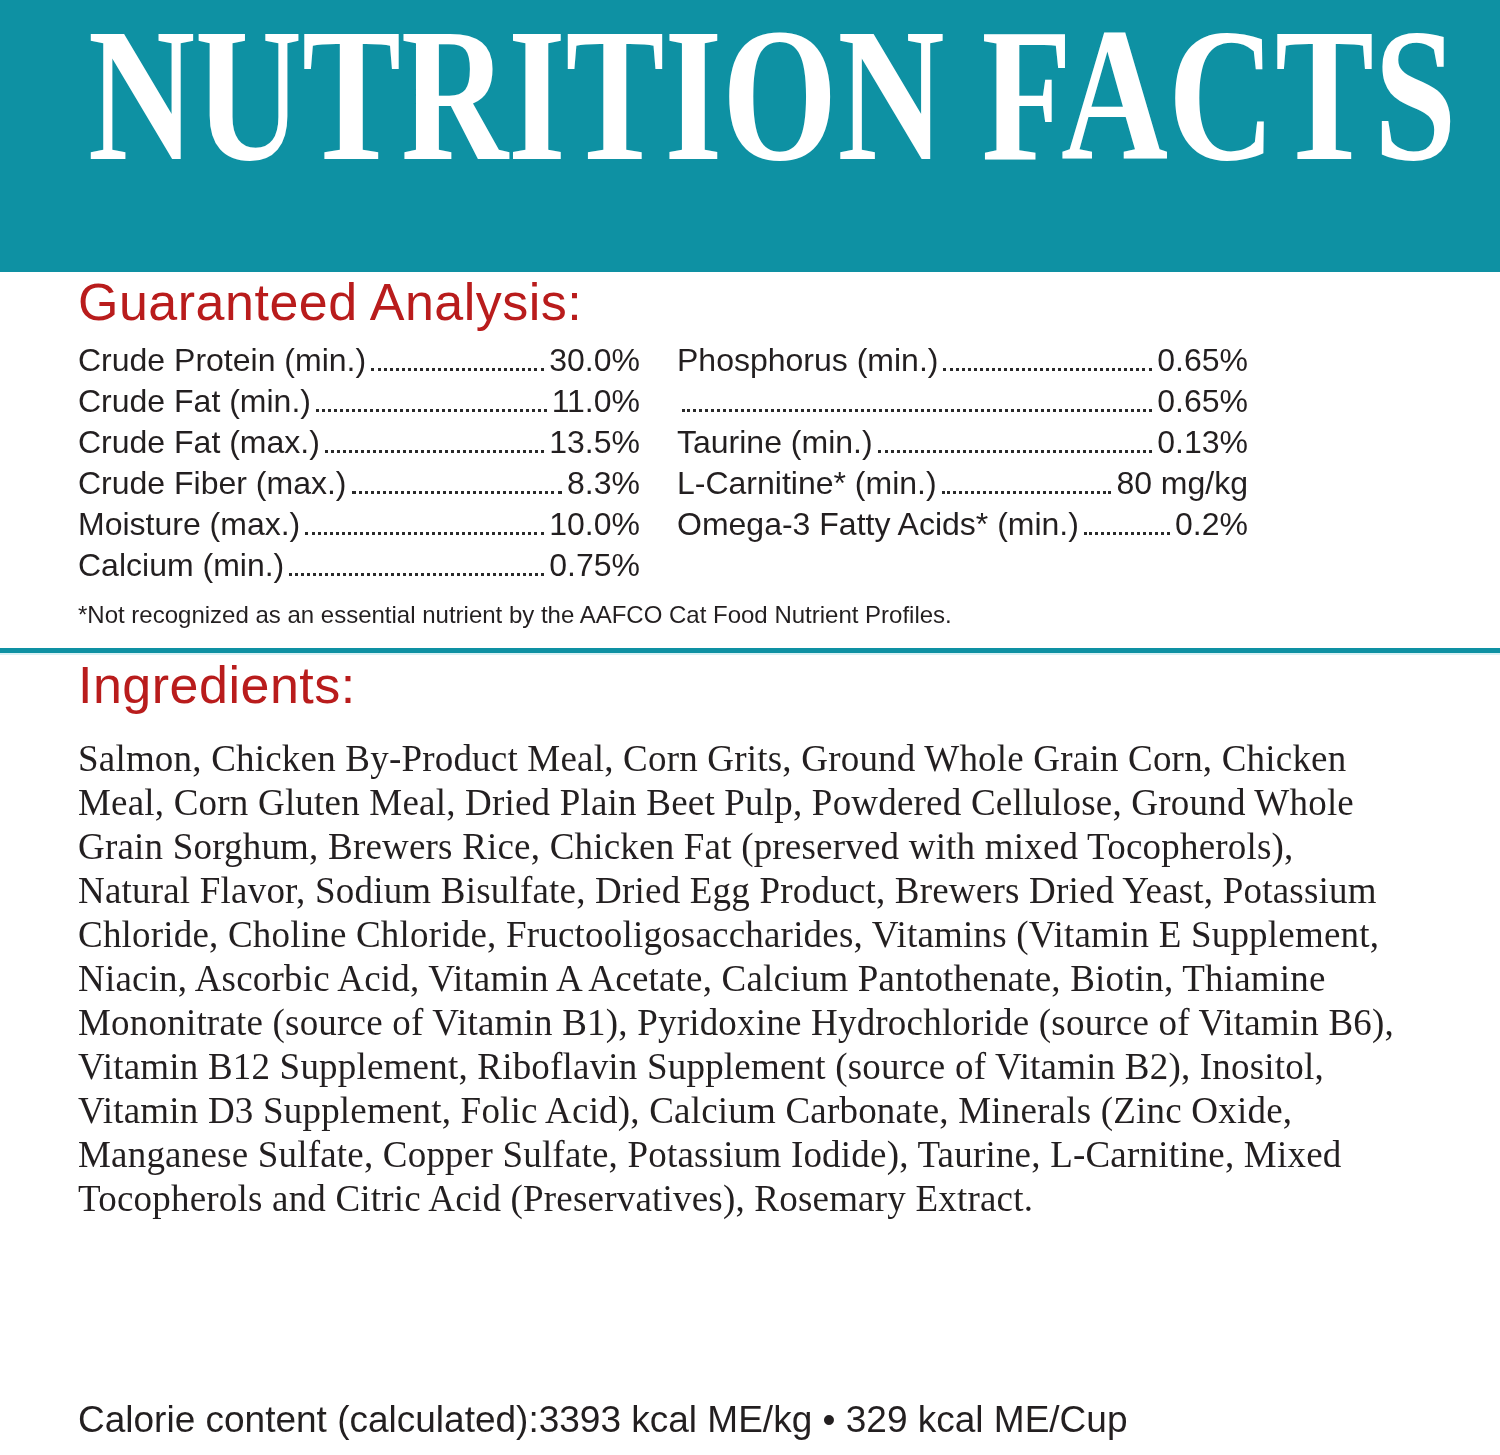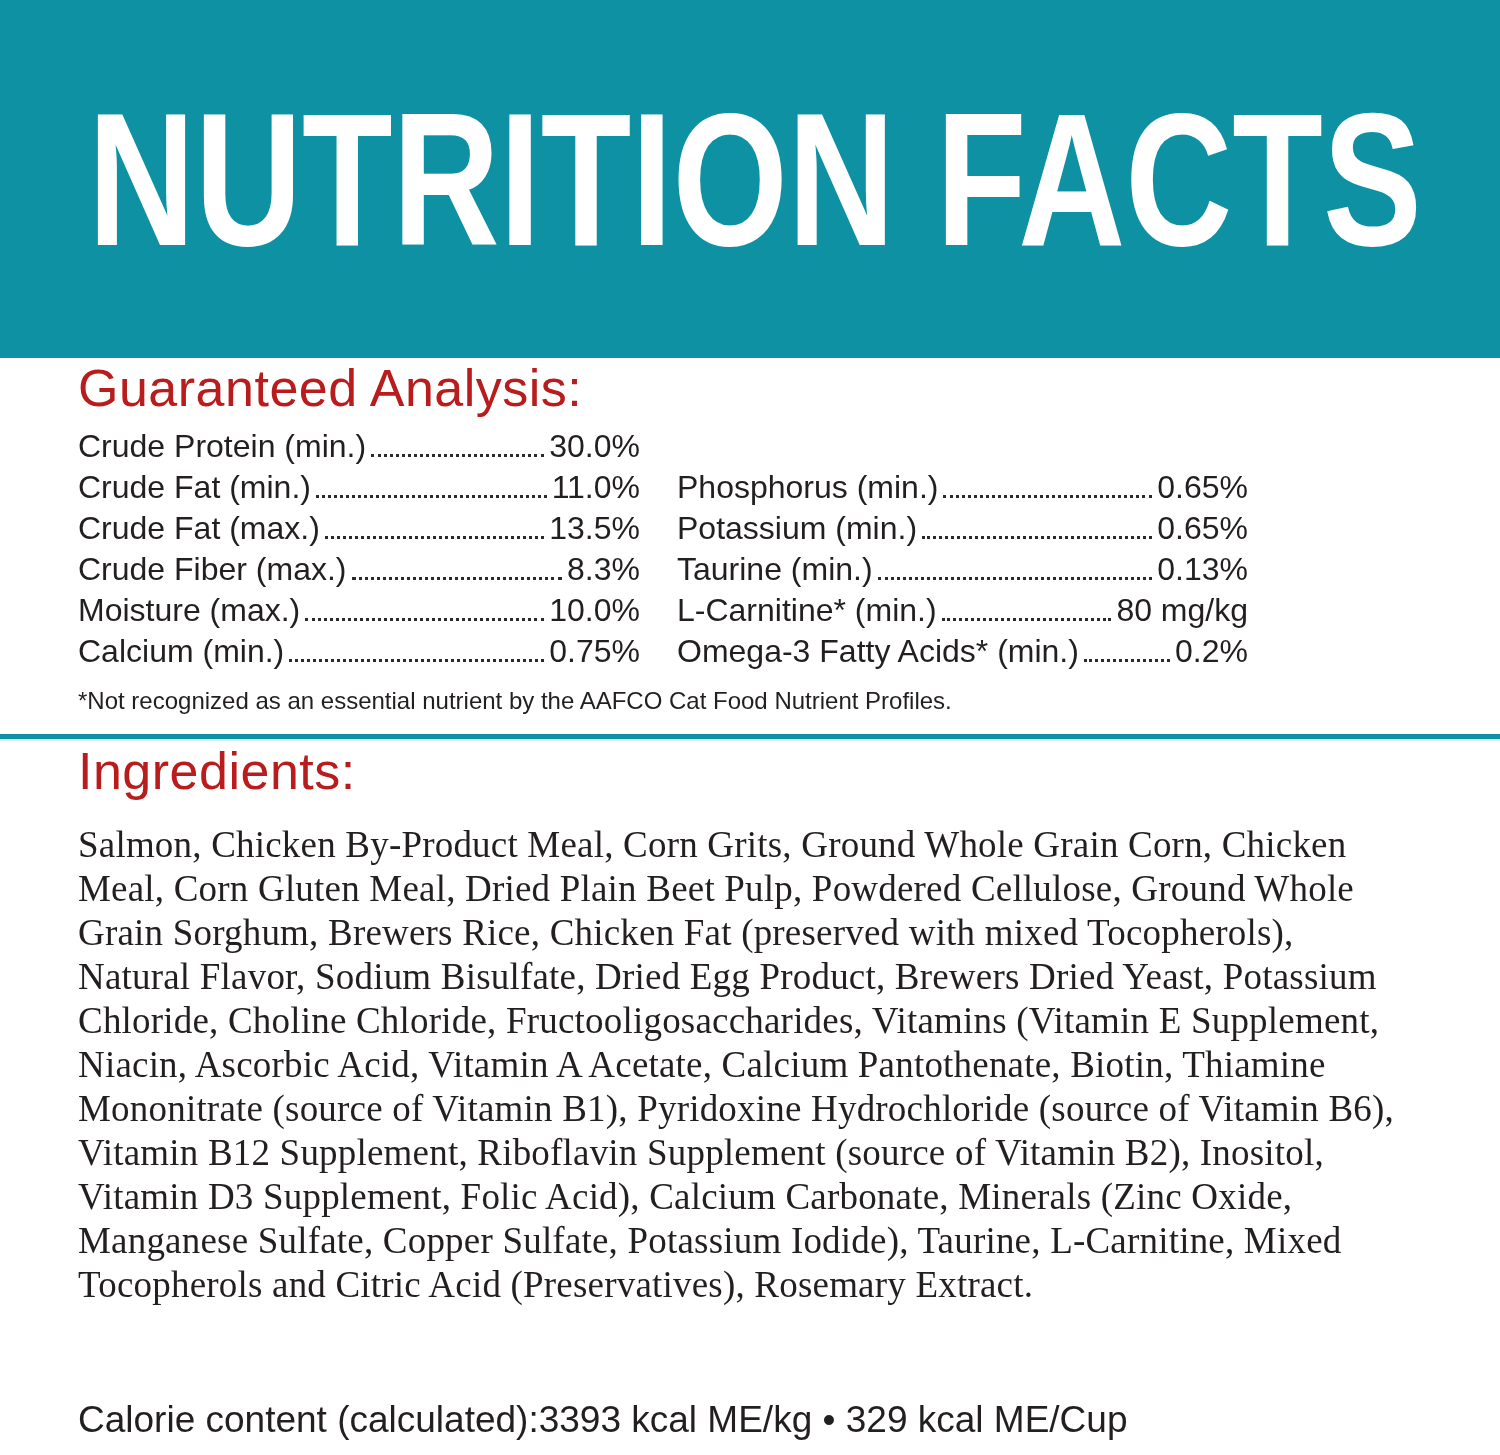--- a/index.html
+++ b/index.html
@@ -8,26 +8,26 @@
     width: 1500px;
     height: 1455px;
     background: #ffffff;
     font-family: "Liberation Sans", sans-serif;
     color: #231f20;
     overflow: hidden;
   }
 
   
   .band {
-    height: 358px;
+    height: 272px;
     background: #0e91a3;
     display: flex;
-    align-items: center;
     padding-left: 88px;
     box-sizing: border-box;
+    font-family: Liberation Serif, serif;
   }
   .title {
     margin: 0;
     font-size: 190px;
     font-weight: bold;
     color: #ffffff;
     white-space: nowrap;
     letter-spacing: 0;
     transform: scaleX(0.78);
     transform-origin: left center;
@@ -44,21 +44,20 @@
     color: #b91c1c;
     letter-spacing: 0.5px;
   }
   .ga-heading { margin-top: 34px; }
 
   
   .ga-grid {
     display: flex;
     gap: 37px;
     margin-top: 8px;
-    align-items: flex-end;
   }
   .ga-col-left  { width: 562px; }
   .ga-col-right { width: 571px; }
   .ga-row {
     display: flex;
     align-items: baseline;
     font-size: 32px;
     line-height: 41px;
     white-space: nowrap;
   }
@@ -150,21 +149,20 @@
             <span>0.75%</span>
           </div>
         </div>
       <div class="ga-col-right" id="ga-right">
           <div class="ga-row">
             <span>Phosphorus (min.)</span>
             <span class="ga-dots"></span>
             <span>0.65%</span>
           </div>
           <div class="ga-row">
-            <span>Potassium (min.)</span>
             <span class="ga-dots"></span>
             <span>0.65%</span>
           </div>
           <div class="ga-row">
             <span>Taurine (min.)</span>
             <span class="ga-dots"></span>
             <span>0.13%</span>
           </div>
           <div class="ga-row">
             <span>L-Carnitine* (min.)</span>

